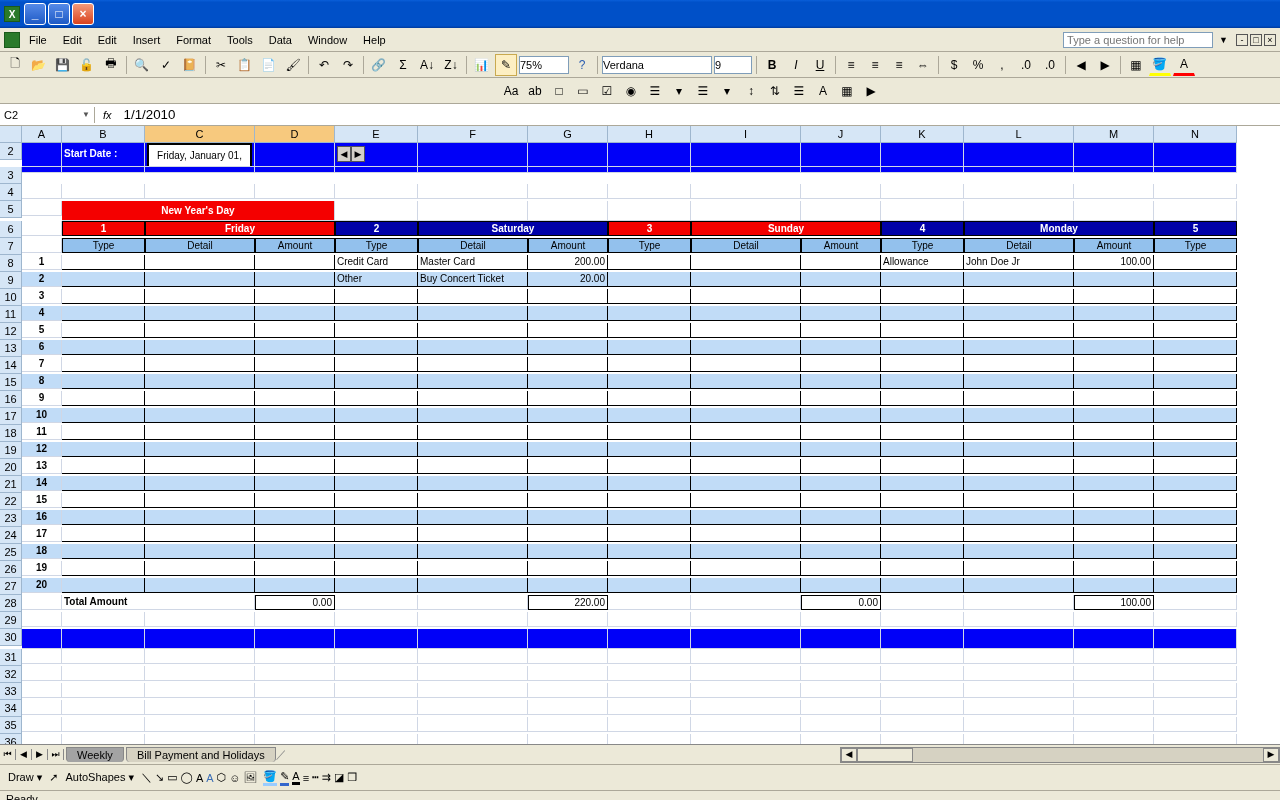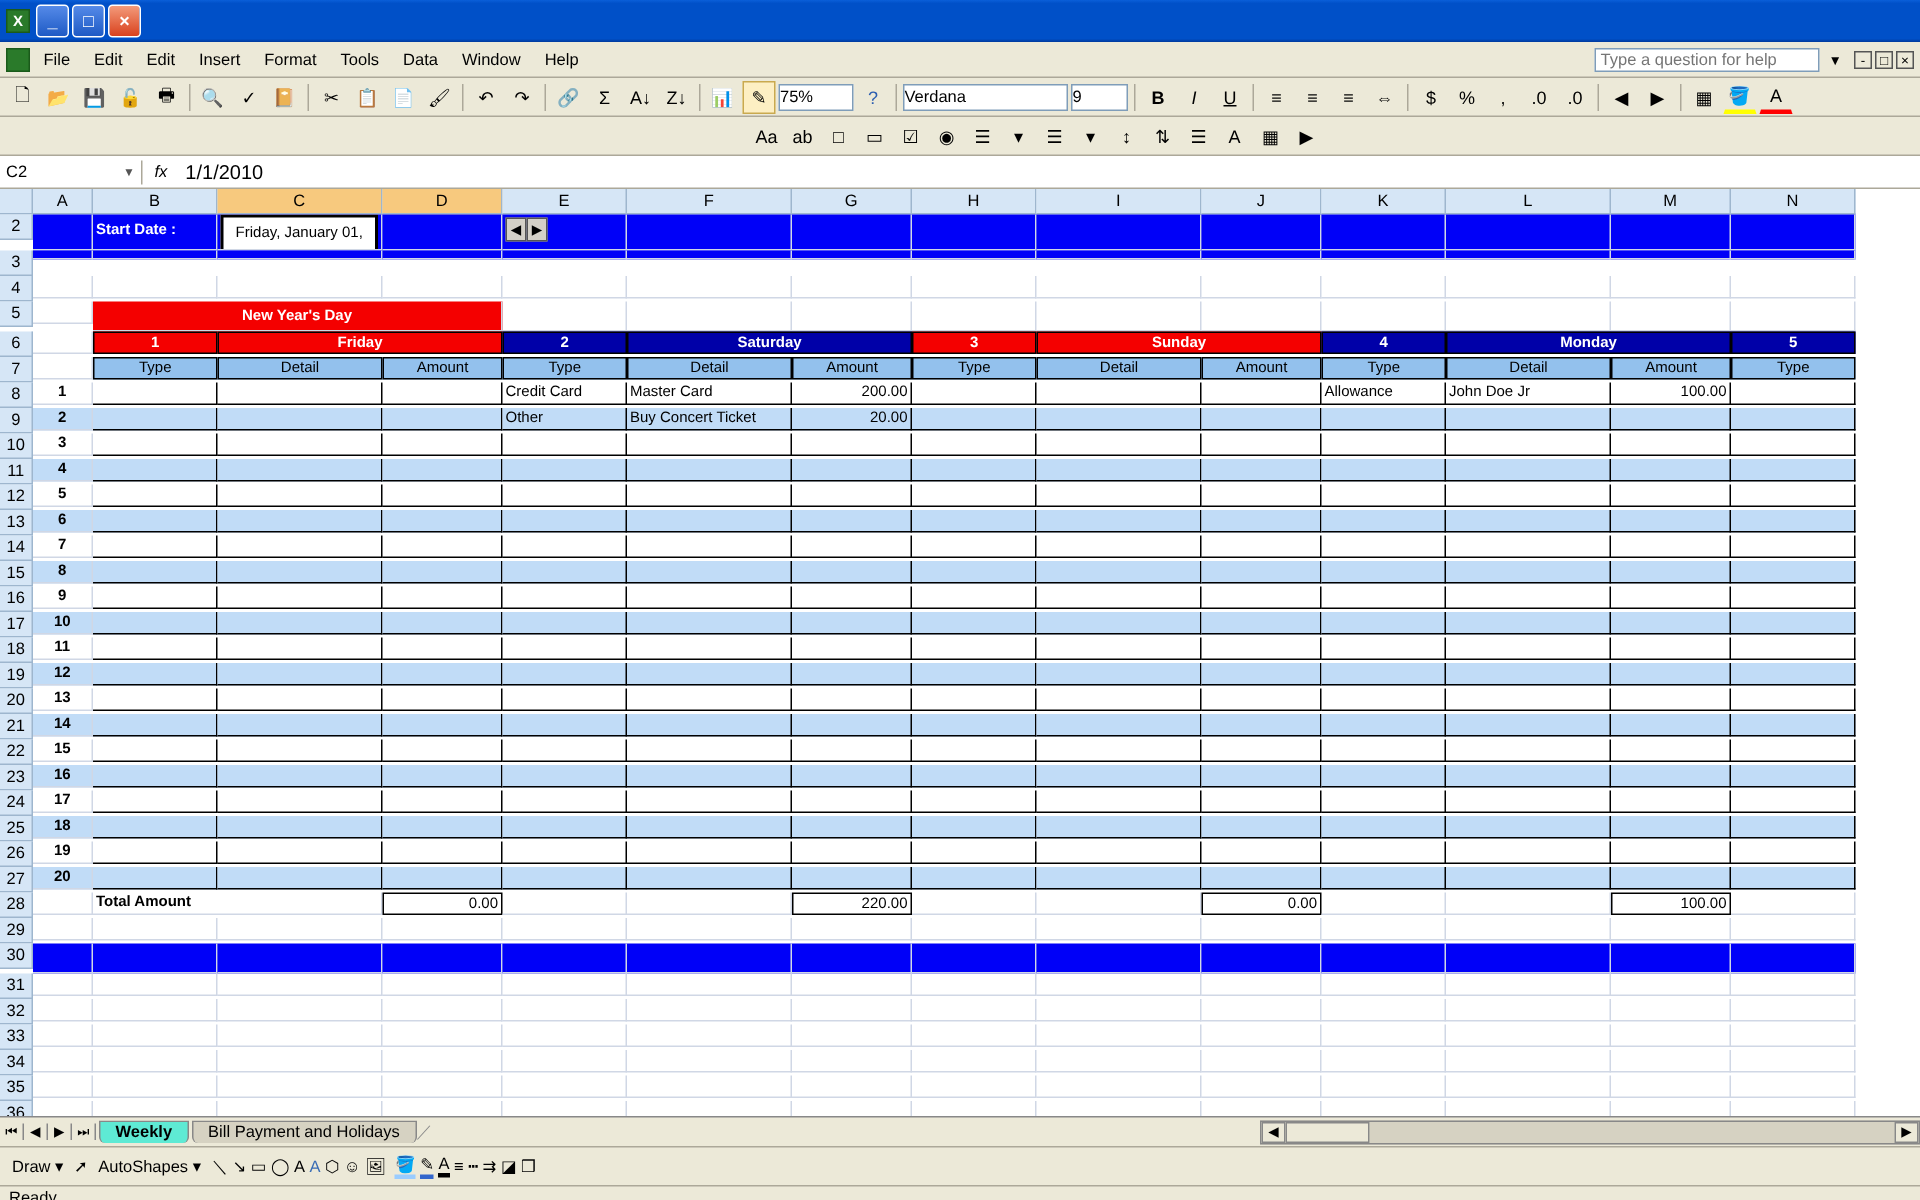--- a/index.html
+++ b/index.html
@@ -55,21 +55,21 @@
 .daynum.blue { background:#0000a8; }
 .dayname.red { background:#f40000; color:#fff; font-weight:bold; text-align:center; }
 .dayname.blue { background:#0000a8; color:#fff; font-weight:bold; text-align:center; }
 .subhdr { background:#93c1ed; color:#000; text-align:center; border:1px solid #000; }
 
 
 .sheettabs { height:20px; background:#ece9d8; border-top:1px solid #888; display:flex; align-items:center; font-size:11px; }
 .sheettabs .nav { display:flex; }
 .sheettabs .nav span { width:16px; text-align:center; border-right:1px solid #888; cursor:pointer; font-size:9px;}
 .sheettabs .tab { padding:1px 10px; background:#fff; border:1px solid #888; border-bottom:none; border-radius:0 0 4px 4px; margin-left:2px; cursor:pointer;}
-.sheettabs .tab.active { font-weight:bold; background:#5eead4; }
+.sheettabs .tab.active { font-weight:normal; background:#a3a3a3; }
 .sheettabs .tab.inactive { background:#d6d2c2; }
 .sheettabs .hscroll { margin-left:auto; width:440px; height:16px; background:#d6d2c2; border:1px solid #888; position:relative; display:flex; align-items:center; }
 .sheettabs .hscroll .sbtn { width:16px; height:14px; background:#ece9d8; border:1px solid #888; font-size:9px; text-align:center; cursor:pointer;}
 .sheettabs .hscroll .thumb { width:56px; height:14px; background:#ece9d8; border:1px solid #888; margin-left:0; }
 
 
 .drawbar { height:26px; background:#ece9d8; border-top:1px solid #aca899; display:flex; align-items:center; padding:0 4px; gap:3px; }
 .drawbar .lbl { padding:0 4px; cursor:pointer; }
 
 

